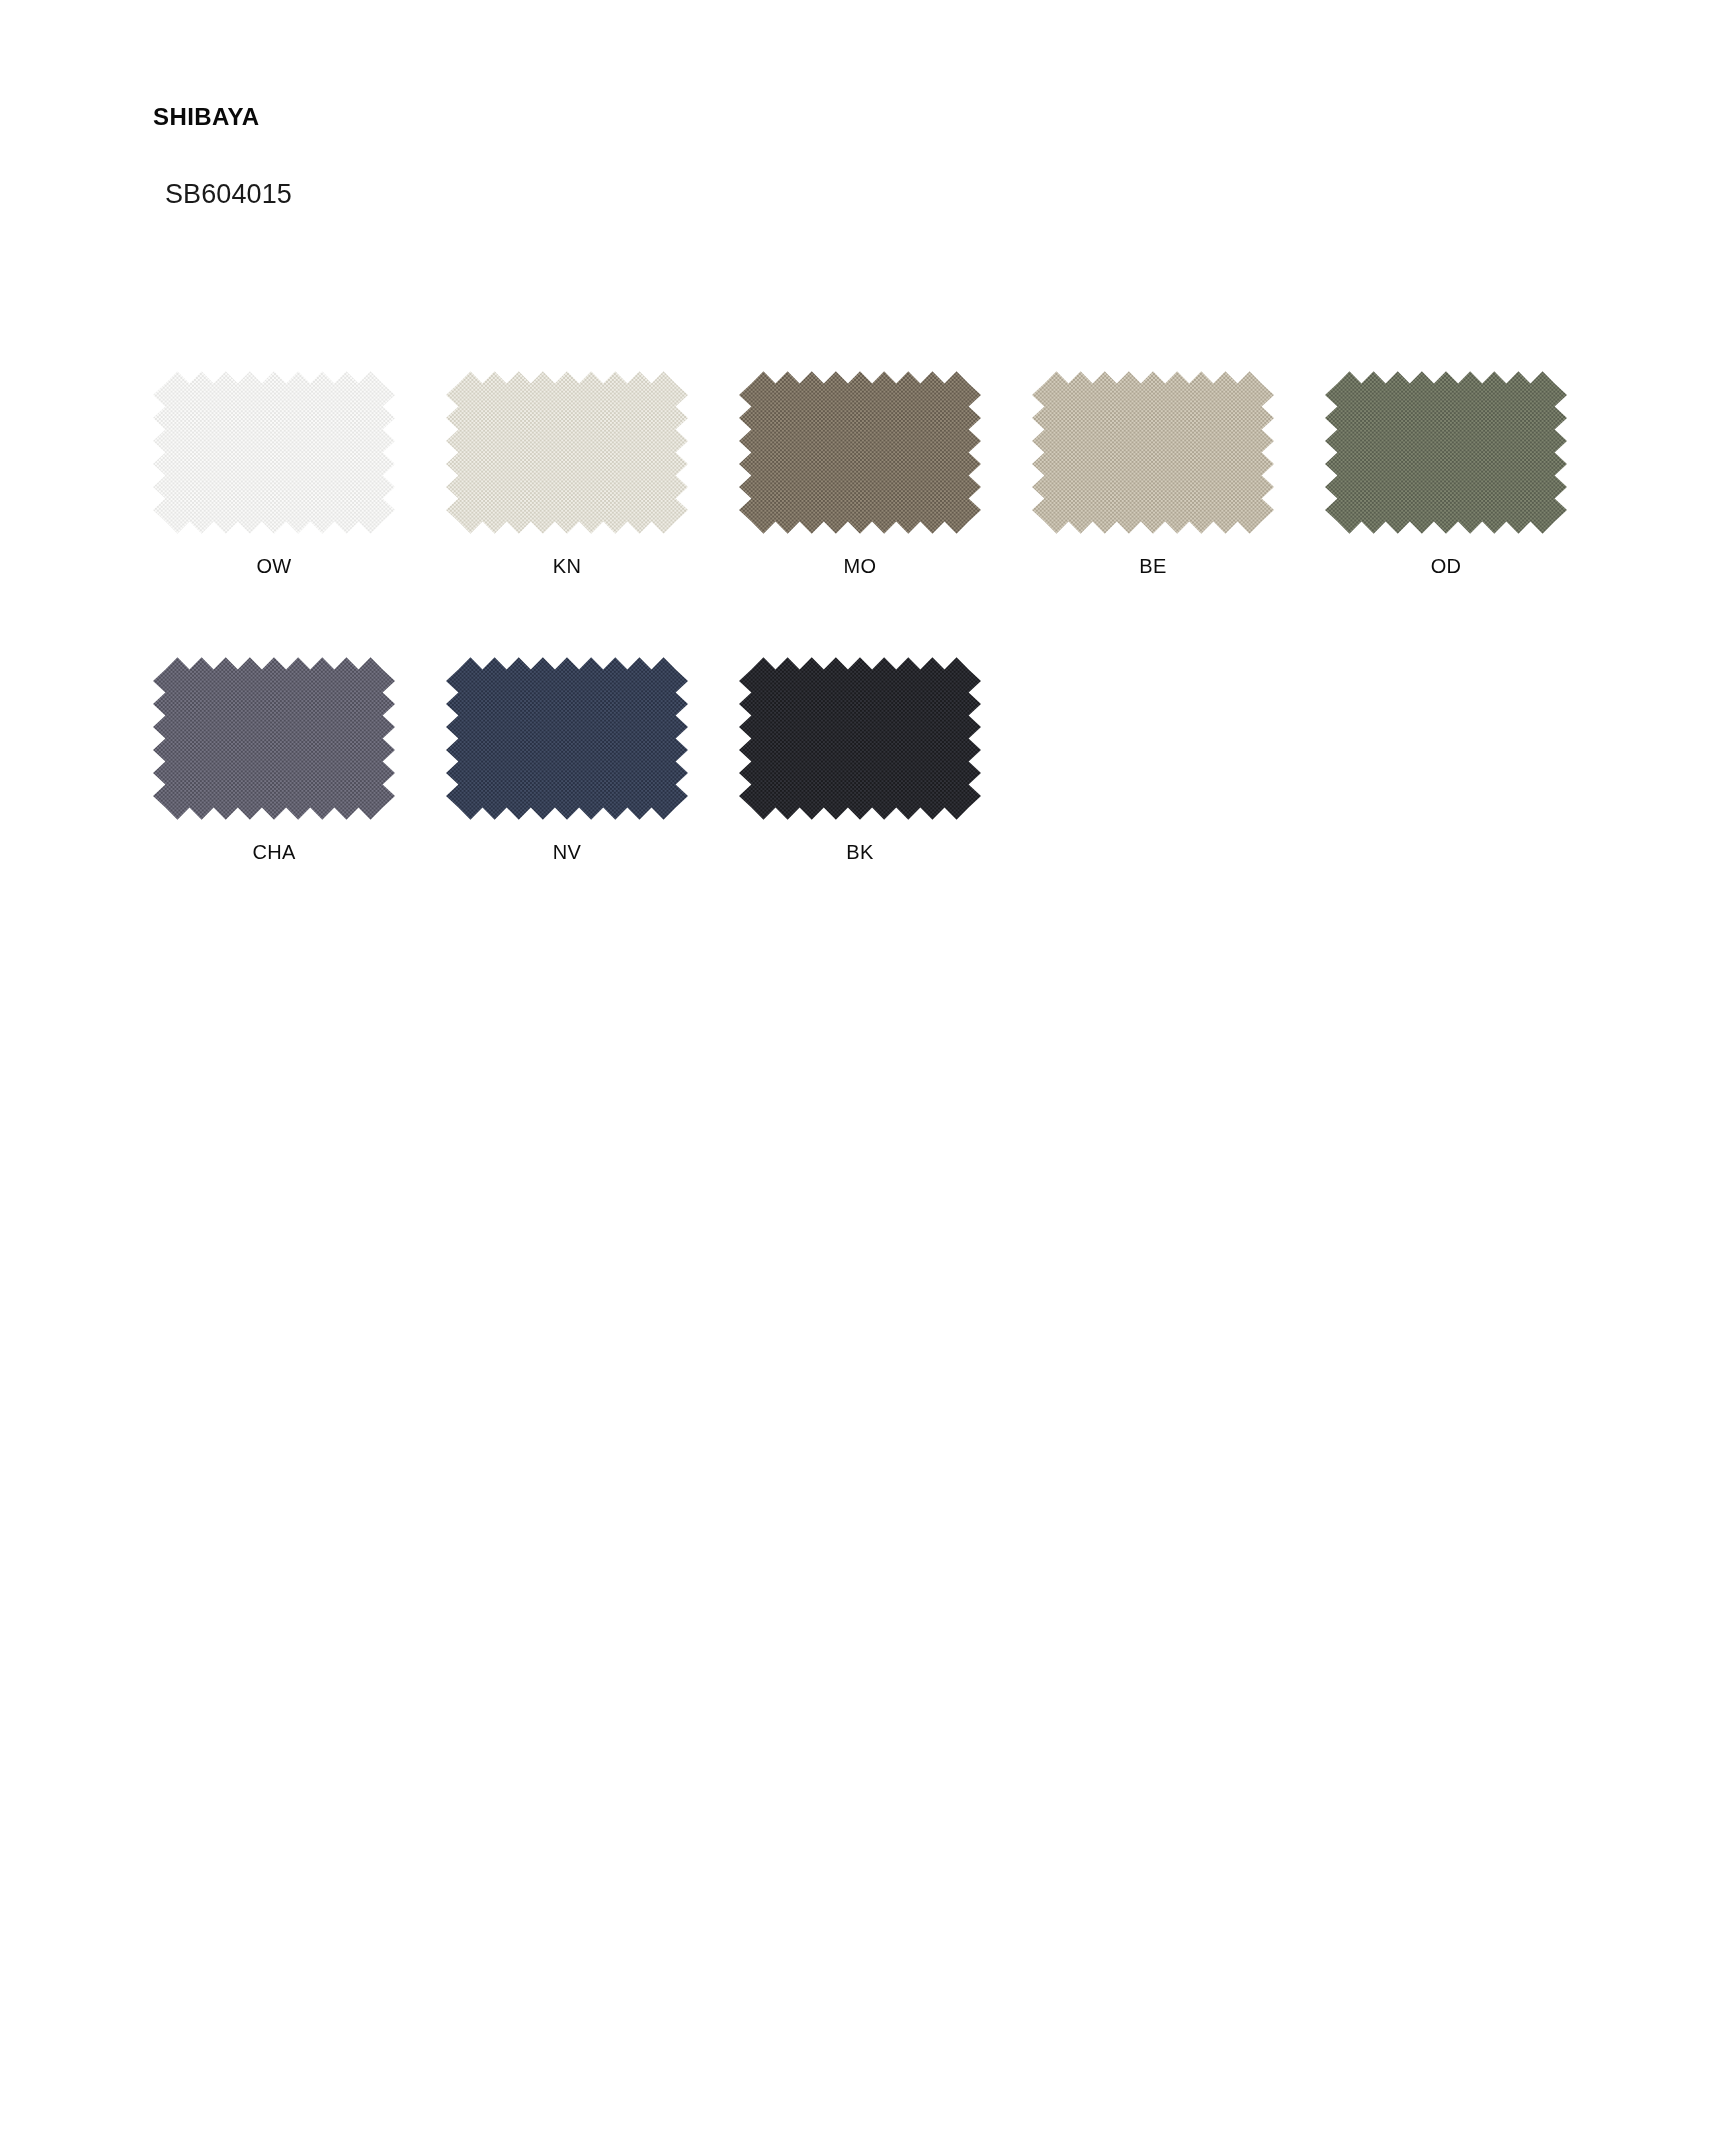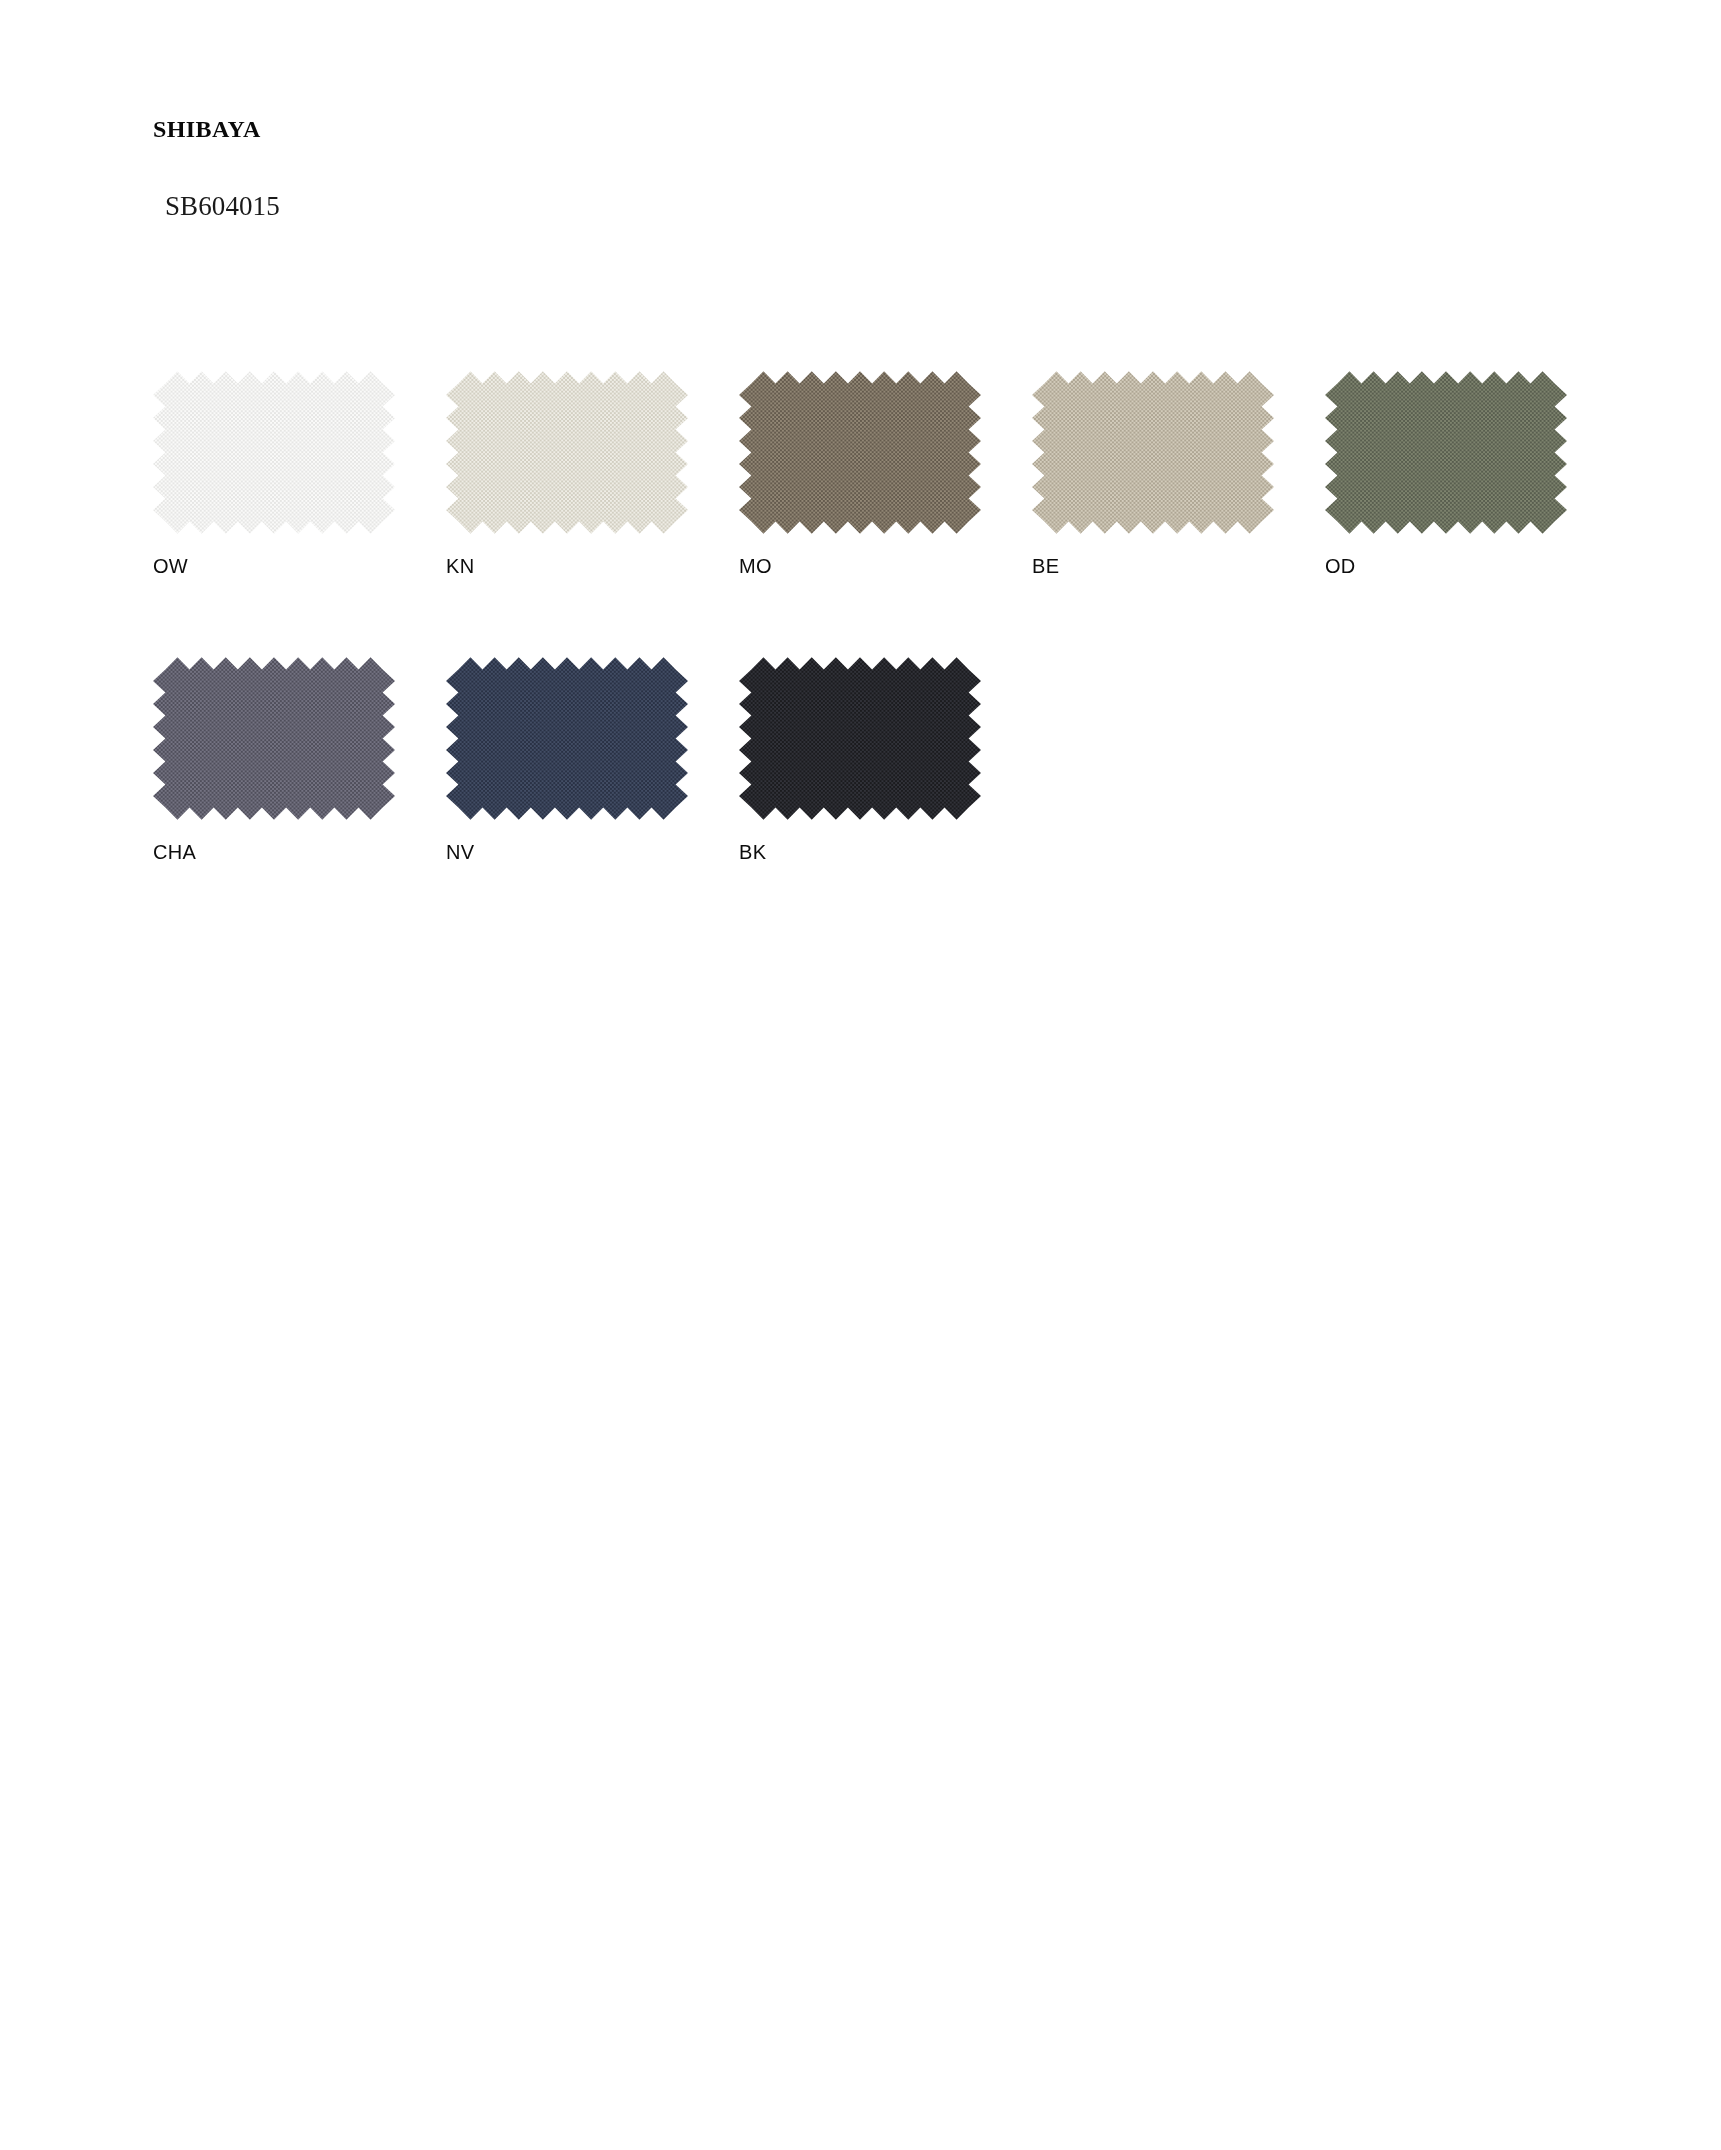--- a/index.html
+++ b/index.html
@@ -21,23 +21,22 @@
     position: absolute;
     left: 0; top: 0;
     width: 1722px;
     height: 2151px;
     background: #ffffff;
   }
 
   .header {
     position: absolute;
     left: 153px;
-    top: 116px;
+    top: 104px;
     width: 1040px;
-    font-family: Liberation Serif, serif;
   }
 
   .product-title {
     font-size: 24px;
     font-weight: 700;
     letter-spacing: 0.4px;
     line-height: 1.1;
     color: #0a0a0a;
     margin: 0;
   }
@@ -57,20 +56,21 @@
     left: 153px;
     top: 371px;
     width: 1489px;
   }
 
   .swatch-row {
     display: flex;
     flex-direction: row;
     align-items: flex-start;
     margin-bottom: 81px;
+    text-align: center;
   }
 
   .swatch-cell {
     width: 242px;
     margin-right: 51px;
     position: relative;
   }
   .swatch-cell:last-child { margin-right: 0; }
 
   .swatch-figure {

